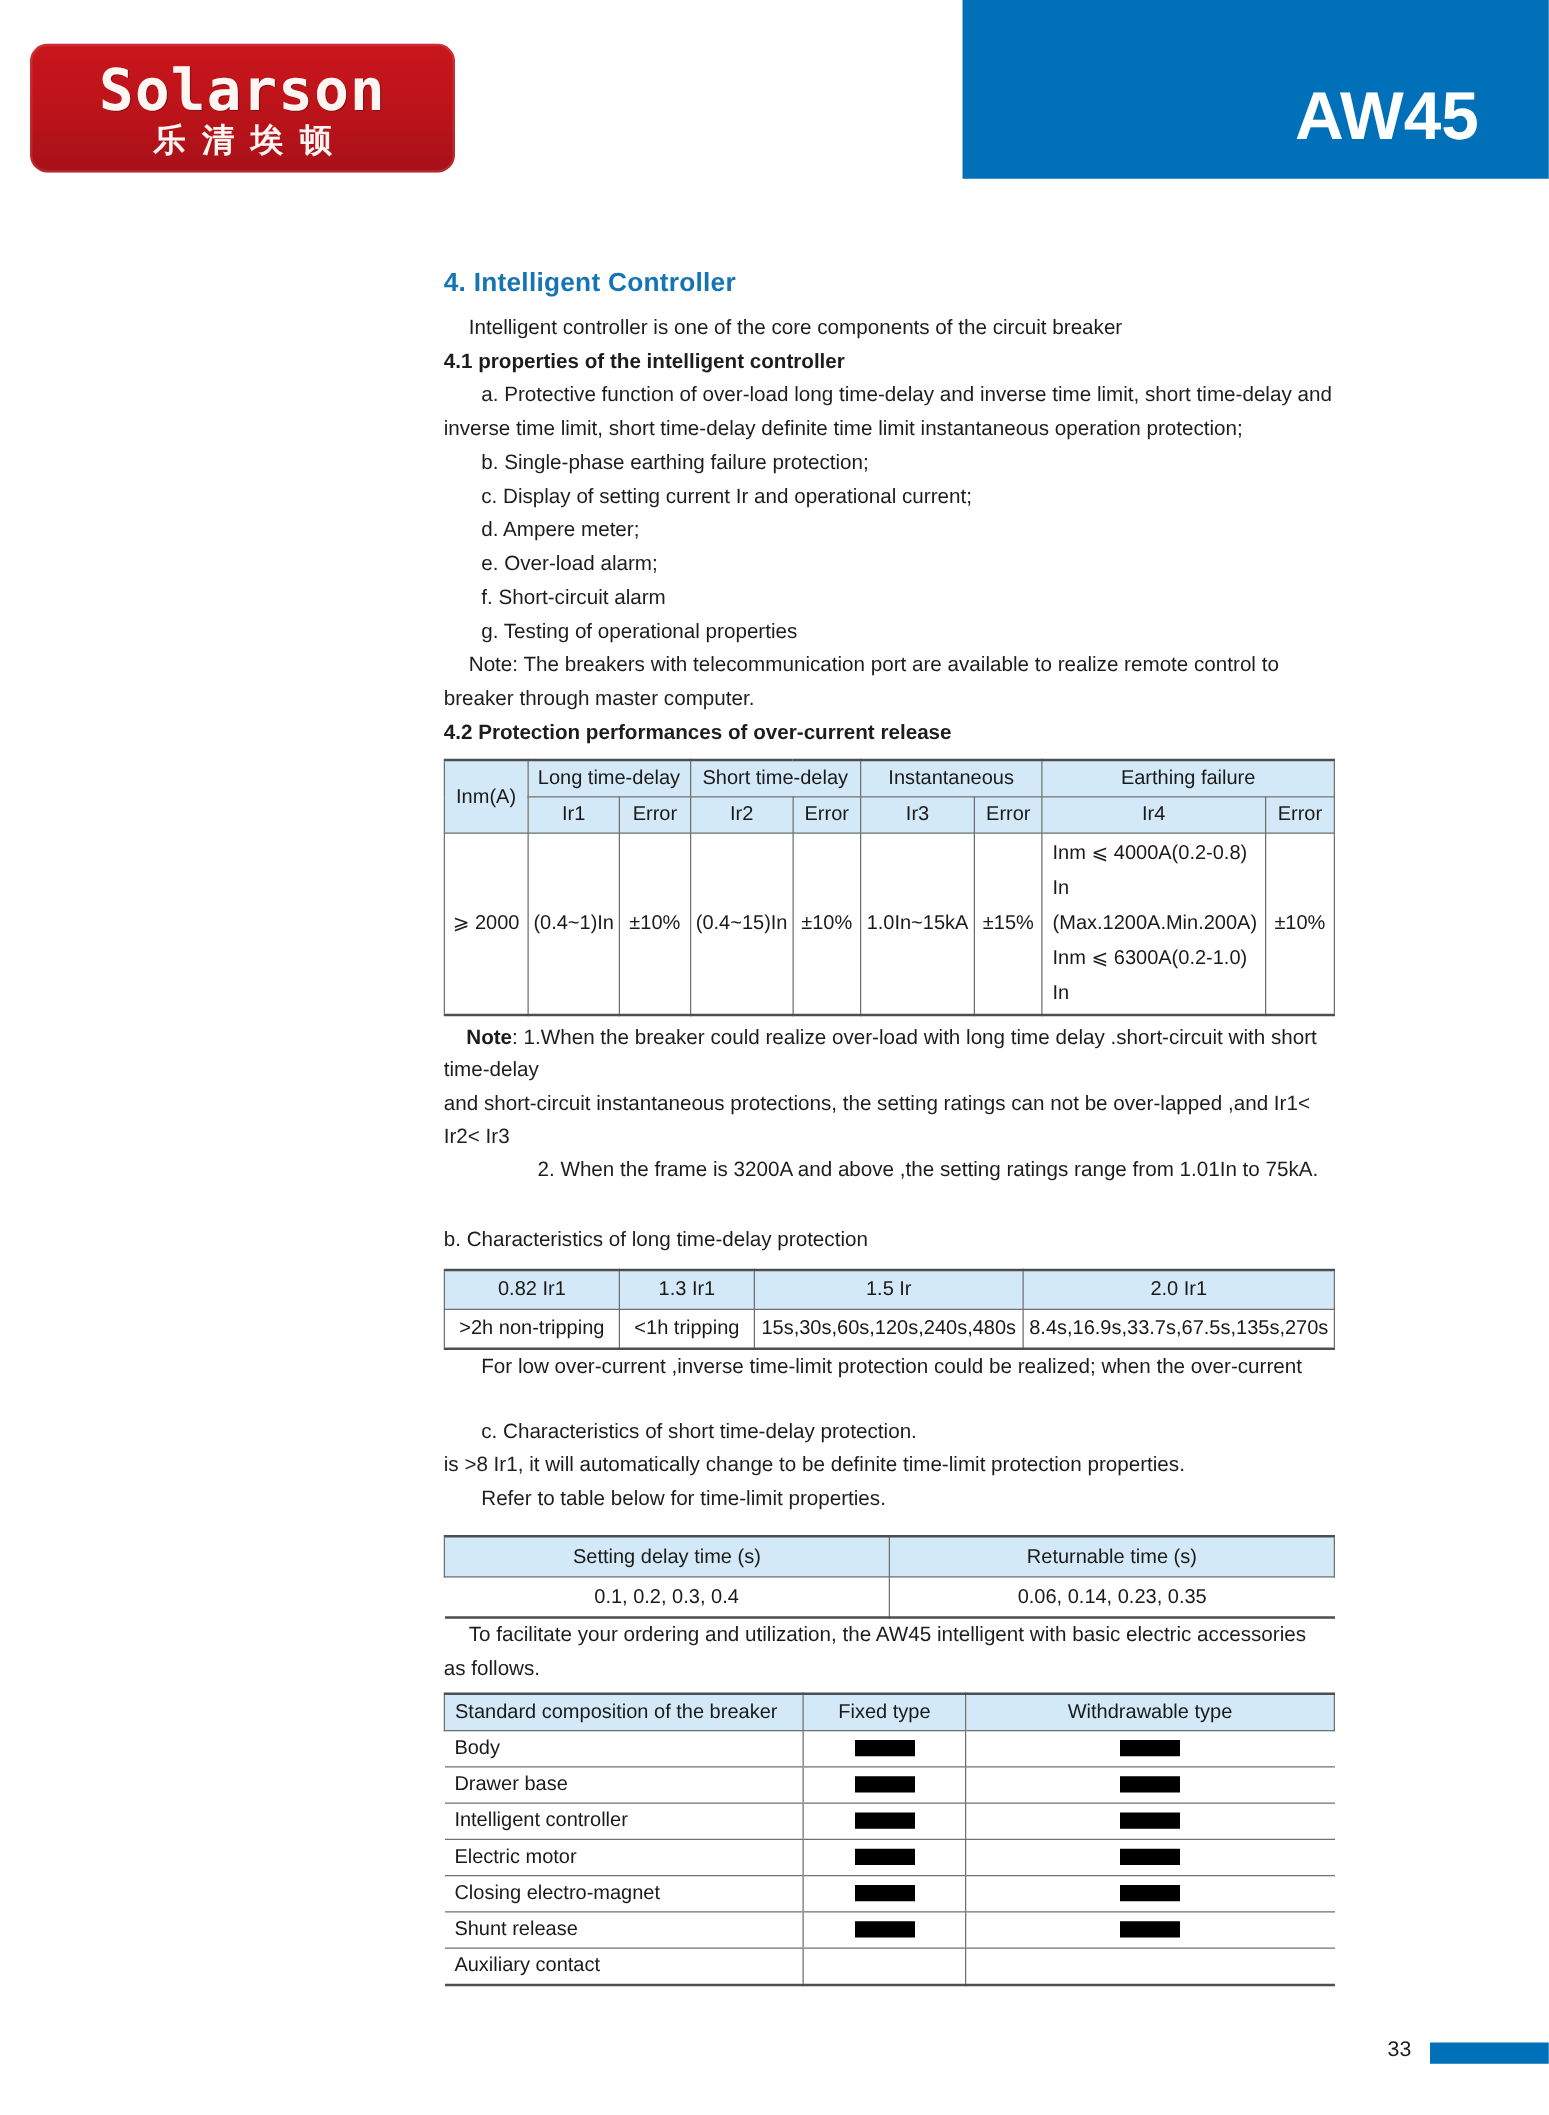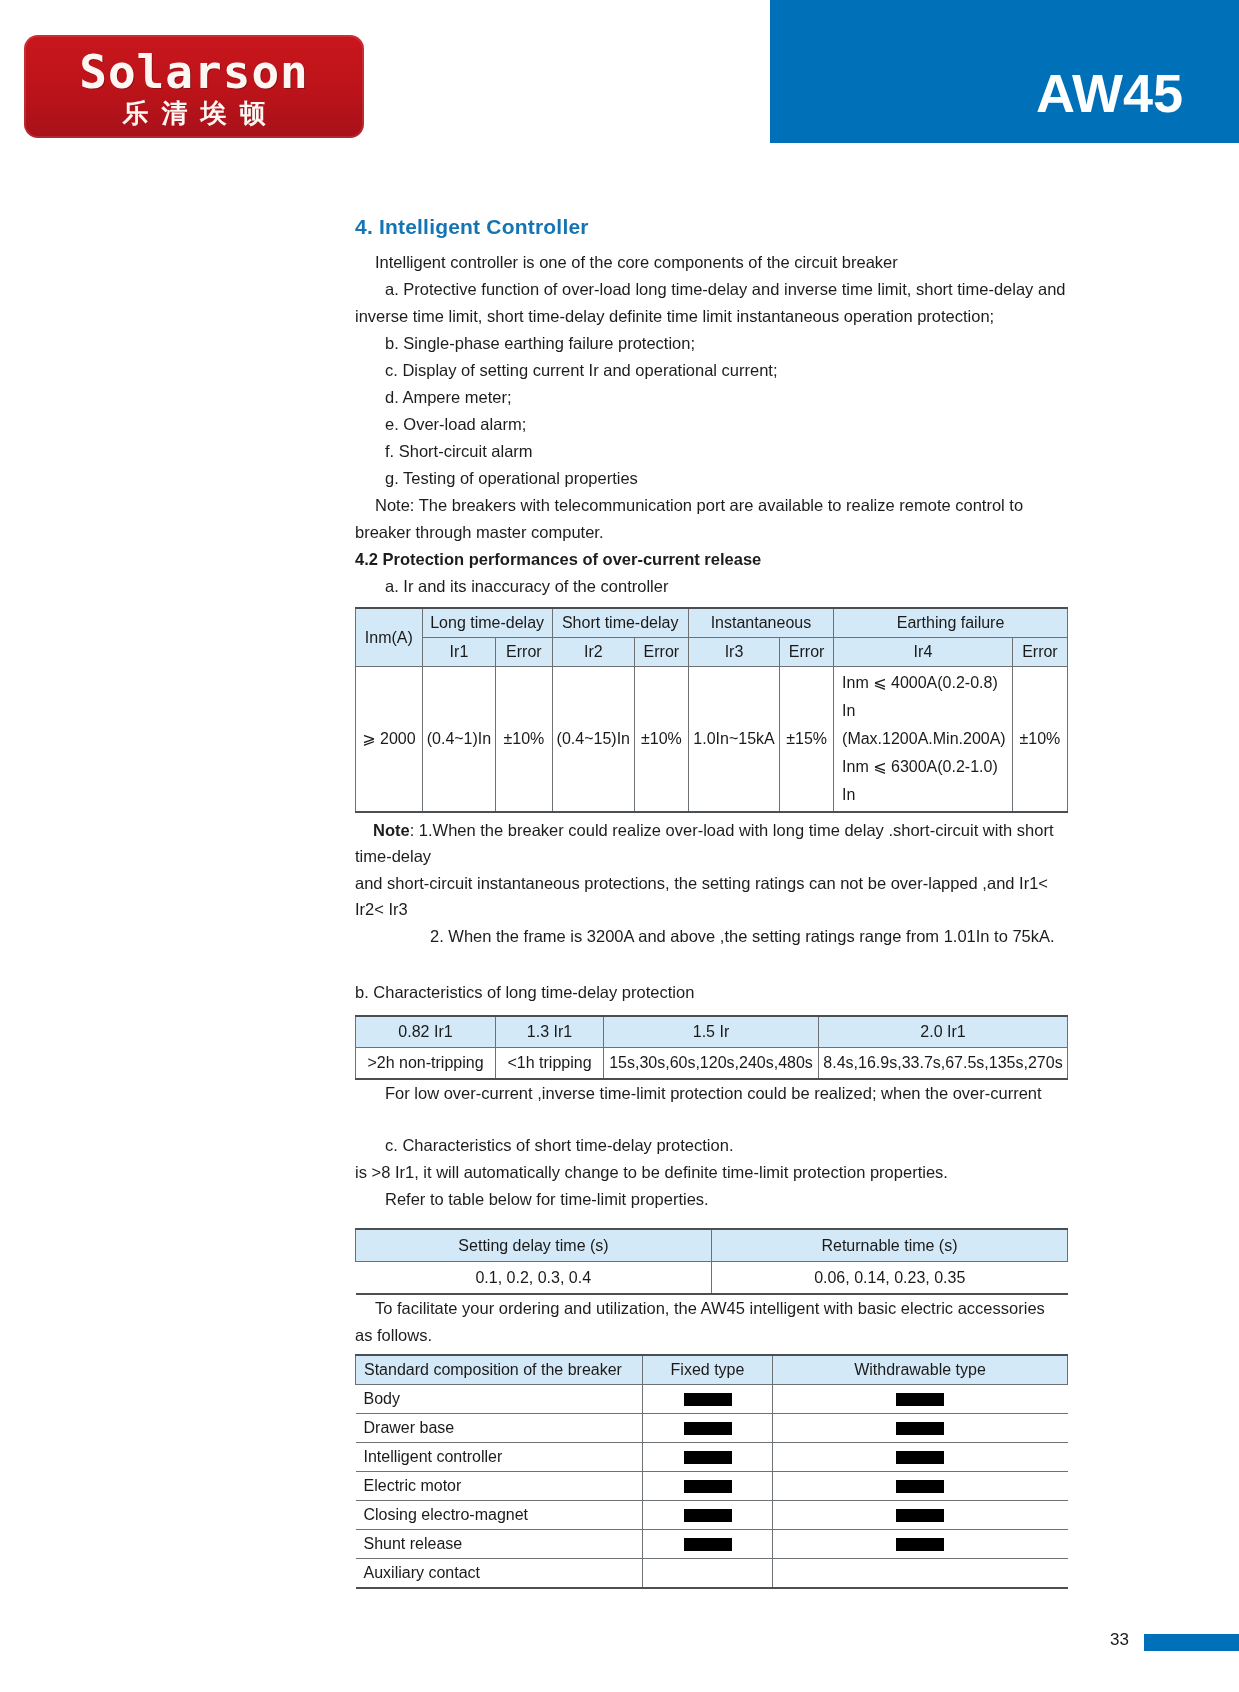--- a/index.html
+++ b/index.html
@@ -206,35 +206,35 @@
     <div class="logo-cn">乐清埃顿</div>
   </div>
   <div class="header-model">AW45</div>
 </div>
 
 <div class="content">
 
   <h2 class="section">4. Intelligent Controller</h2>
 
   <p class="para indent">Intelligent controller is one of the core components of the circuit breaker</p>
+  <p class="para bold">4.1 properties of the intelligent controller</p>
 
   <p class="para indent2">a. Protective function of over-load long time-delay and inverse time limit, short time-delay and</p>
   <p class="para">inverse time limit, short time-delay definite time limit instantaneous operation protection;</p>
   <p class="para indent2">b. Single-phase earthing failure protection;</p>
   <p class="para indent2">c. Display of setting current Ir and operational current;</p>
   <p class="para indent2">d. Ampere meter;</p>
   <p class="para indent2">e. Over-load alarm;</p>
   <p class="para indent2"> f. Short-circuit alarm</p>
   <p class="para indent2">g. Testing of operational properties</p>
 
   <p class="para indent">Note: The breakers with telecommunication port are available to realize remote control to</p>
   <p class="para">breaker through master computer.</p>
 
   <p class="para bold">4.2 Protection performances of over-current release</p>
-  <p class="para indent2">a. Ir and its inaccuracy of the controller</p>
 
   <table class="t1 bordered-out">
     <thead>
       <tr>
         <th rowspan="2" style="width:72px">Inm(A)</th>
         <th colspan="2" style="width:122px">Long time-delay</th>
         <th colspan="2" style="width:128px">Short time-delay</th>
         <th colspan="2" style="width:138px">Instantaneous</th>
         <th colspan="2">Earthing failure</th>
       </tr>

